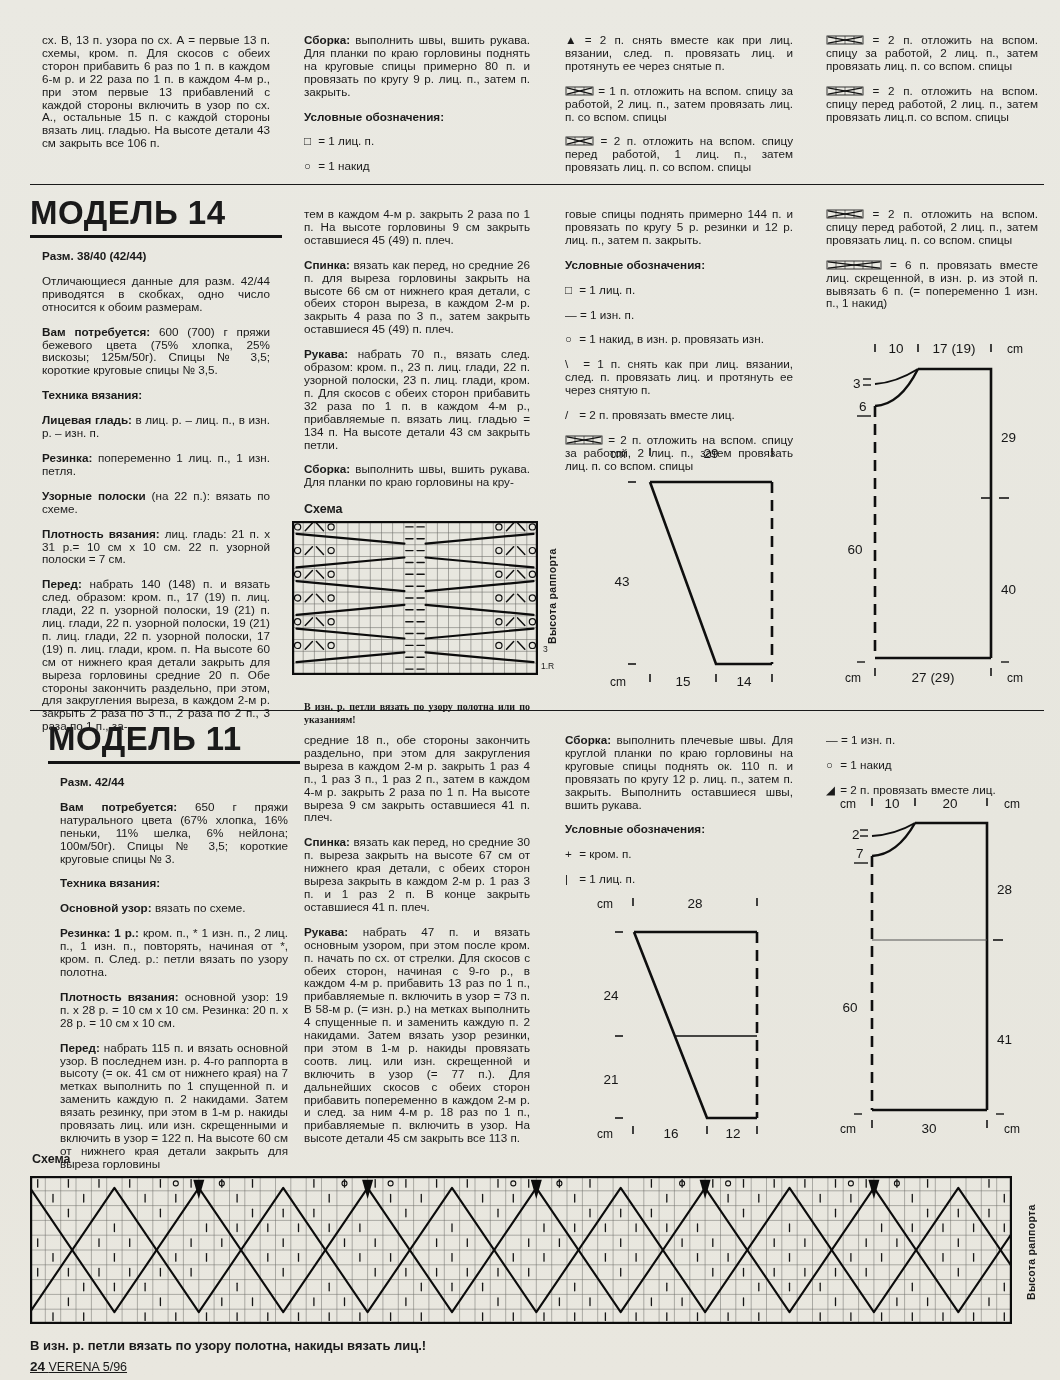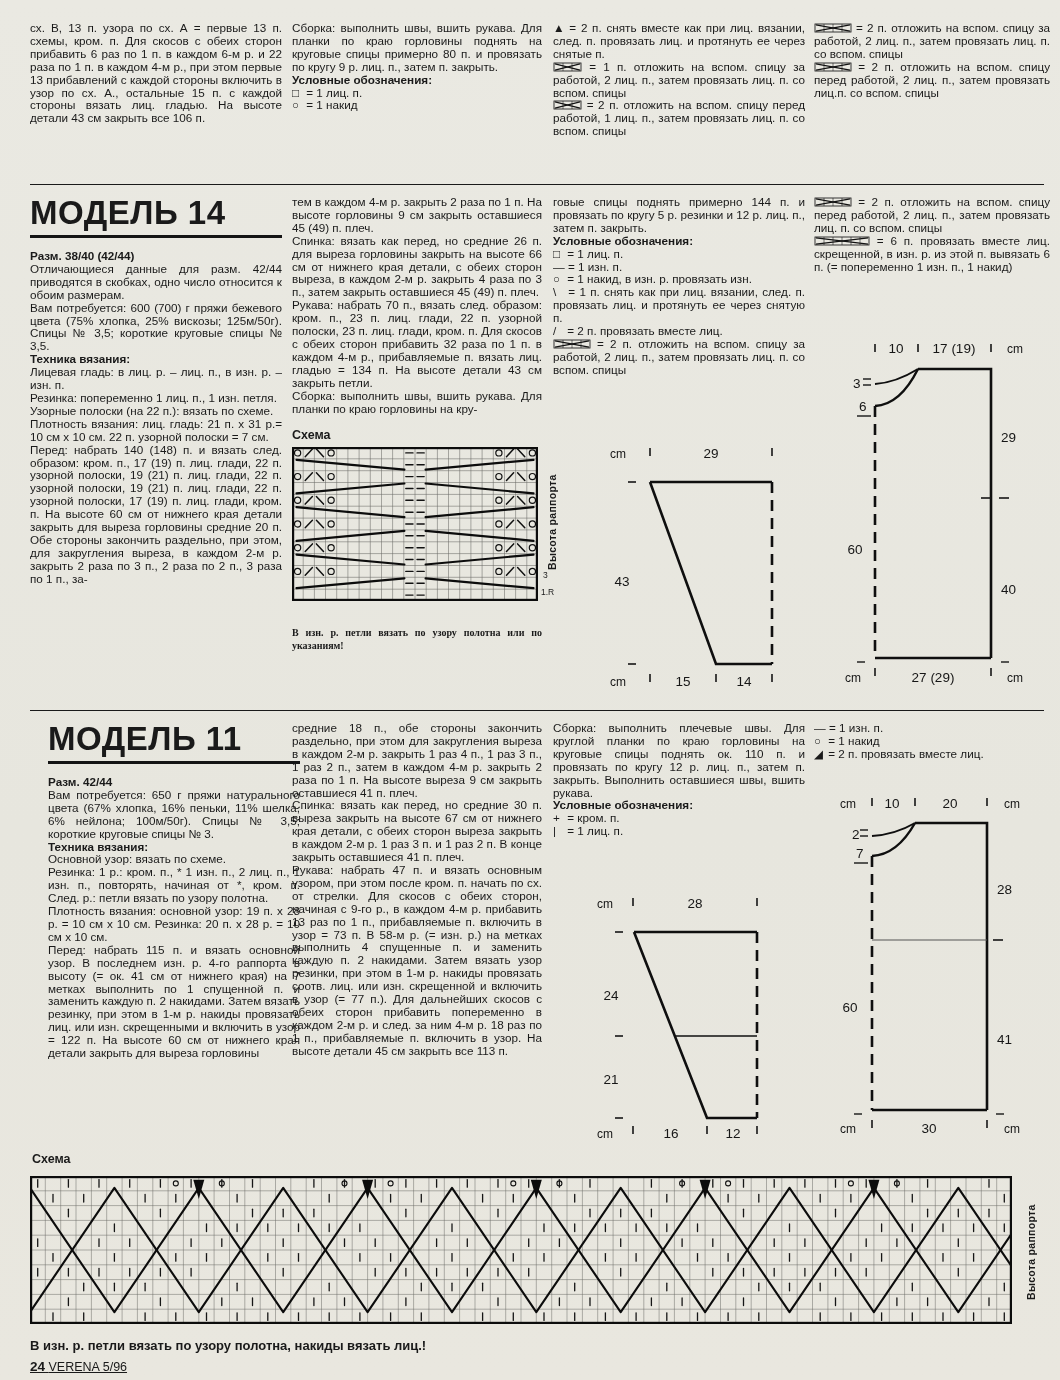--- a/index.html
+++ b/index.html
@@ -1,21 +1,21 @@
 <!DOCTYPE html>
 <html><head>
 <meta charset="utf-8">
 <style>
   html,body{margin:0;padding:0;background:#8e8c85;}
   .page{position:relative;width:1060px;height:1380px;background:linear-gradient(180deg,#eae9e2 0%,#e7e6de 60%,#e9e7df 100%);
         font-family:"Liberation Sans","DejaVu Sans",sans-serif;color:#1a1a1a;overflow:hidden;}
   .col{position:absolute;font-size:11.7px;line-height:12.9px;text-align:justify;}
-  .col p{margin:0;padding:0;}
+  .col p{margin:12px;padding:0;}
   .gap{margin-top:12px;}
-  .lead{font-weight:normal;}
+  .lead{font-weight:bold;}
   .sub{font-weight:bold;}
   .sect-title{font-size:33px;font-weight:bold;letter-spacing:.5px;line-height:1;padding-bottom:6px;
               border-bottom:3.5px solid #141414;margin:0 0 12px 0;}
   .rule{position:absolute;left:30px;width:1014px;height:0;border-top:1.8px solid #1a1a1a;}
   .leg{margin:0;}
   .sym{display:inline-block;min-width:11px;}
   .icn svg{vertical-align:-1px;}
   .schema-t{font-weight:bold;font-size:12.5px;margin-top:14px !important;margin-bottom:5px !important;}
   .schema-note{font-weight:bold;font-size:10px;line-height:1.28;margin-top:10px !important;font-family:Liberation Serif, serif;}
   .chartwrap{position:relative;width:282px;height:170px;margin-top:2px;}

